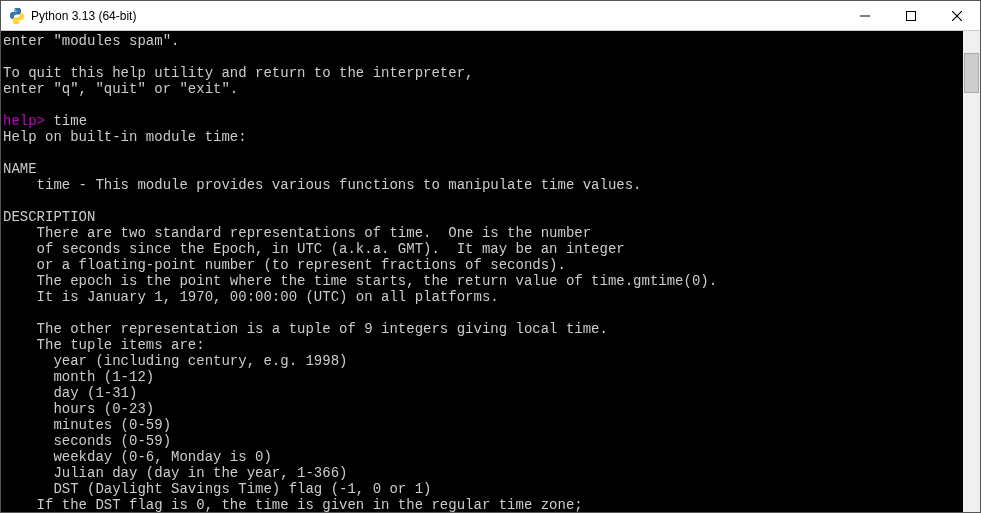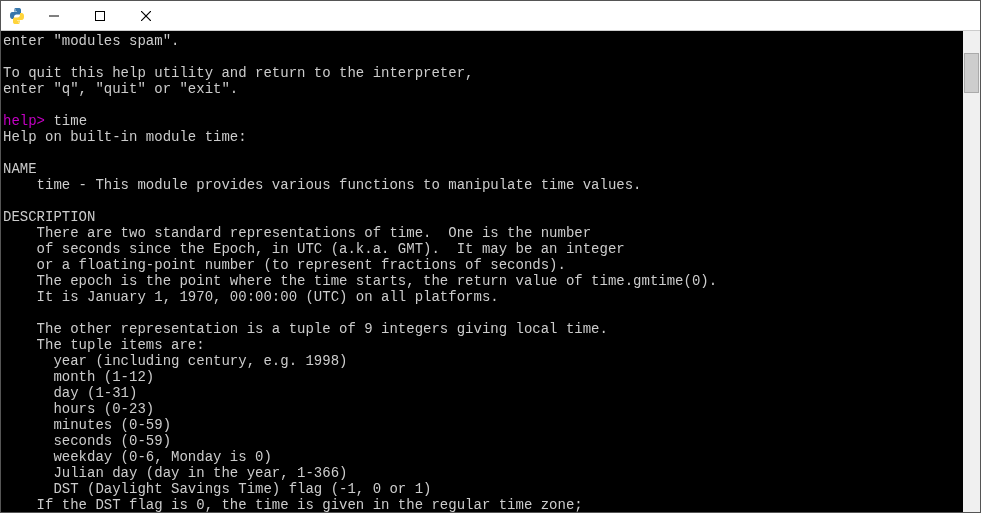--- a/index.html
+++ b/index.html
@@ -94,20 +94,21 @@
 <body>
 
 <div class="window">
   <div class="titlebar">
     <div class="titlebar-icon">
       <svg width="16" height="16" viewBox="0 0 16 16">
         <path d="M7.5 0C6 0 5 0.5 5 2v1.5h3V4H3.5C1.5 4 1 5.5 1 7.5S1.5 11 3.5 11H5V9c0-1.5 1-2.5 2.5-2.5h3c1 0 1.5-0.7 1.5-1.5V2c0-1.5-1-2-2.5-2H7.5z M6 1.2c0.4 0 0.7 0.3 0.7 0.7S6.4 2.6 6 2.6 5.3 2.3 5.3 1.9 5.6 1.2 6 1.2z" fill="#3776ab"></path>
         <path d="M8.5 16C10 16 11 15.5 11 14v-1.5H8V12h4.5c2 0 2.5-1.5 2.5-3.5S14.5 5 12.5 5H11v2c0 1.5-1 2.5-2.5 2.5h-3C4.5 9.5 4 10.2 4 11v3c0 1.5 1 2 2.5 2H8.5z M10 14.8c-0.4 0-0.7-0.3-0.7-0.7s0.3-0.7 0.7-0.7 0.7 0.3 0.7 0.7-0.3 0.7-0.7 0.7z" fill="#ffd43b"></path>
       </svg>
     </div>
+    <div class="titlebar-title">Python 3.13 (64-bit)</div>
     <div class="window-controls">
       <div class="window-control">
         <svg width="10" height="10" viewBox="0 0 10 10">
           <line x1="0" y1="5" x2="10" y2="5" stroke="#000" stroke-width="1"></line>
         </svg>
       </div>
       <div class="window-control">
         <svg width="10" height="10" viewBox="0 0 10 10">
           <rect x="0.5" y="0.5" width="9" height="9" fill="none" stroke="#000" stroke-width="1"></rect>
         </svg>

